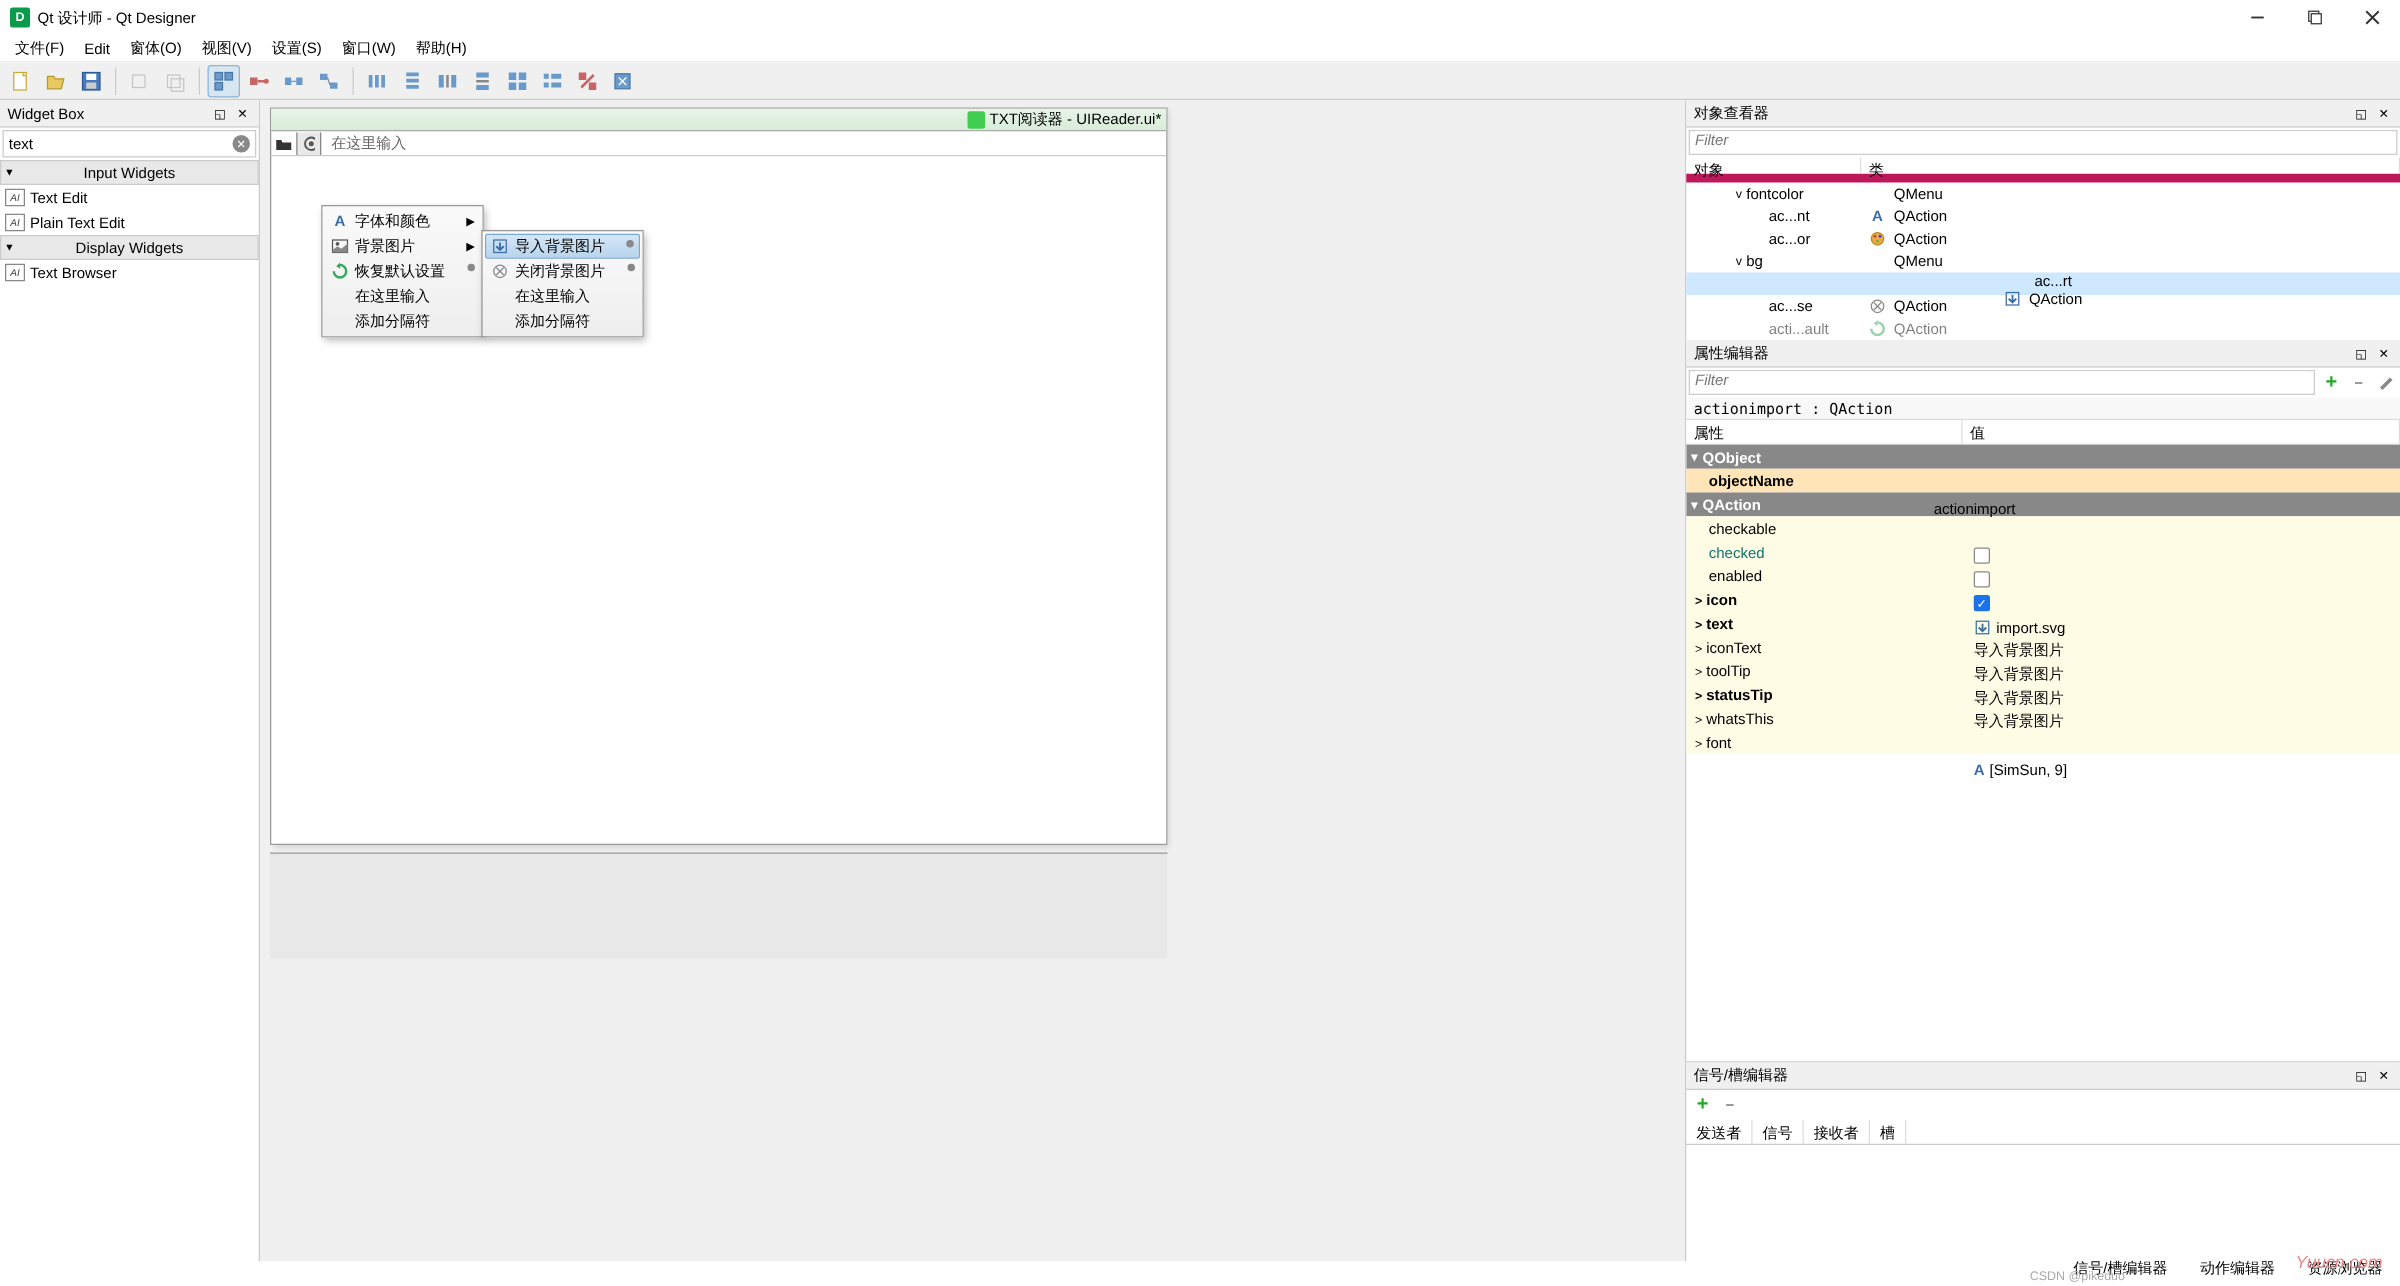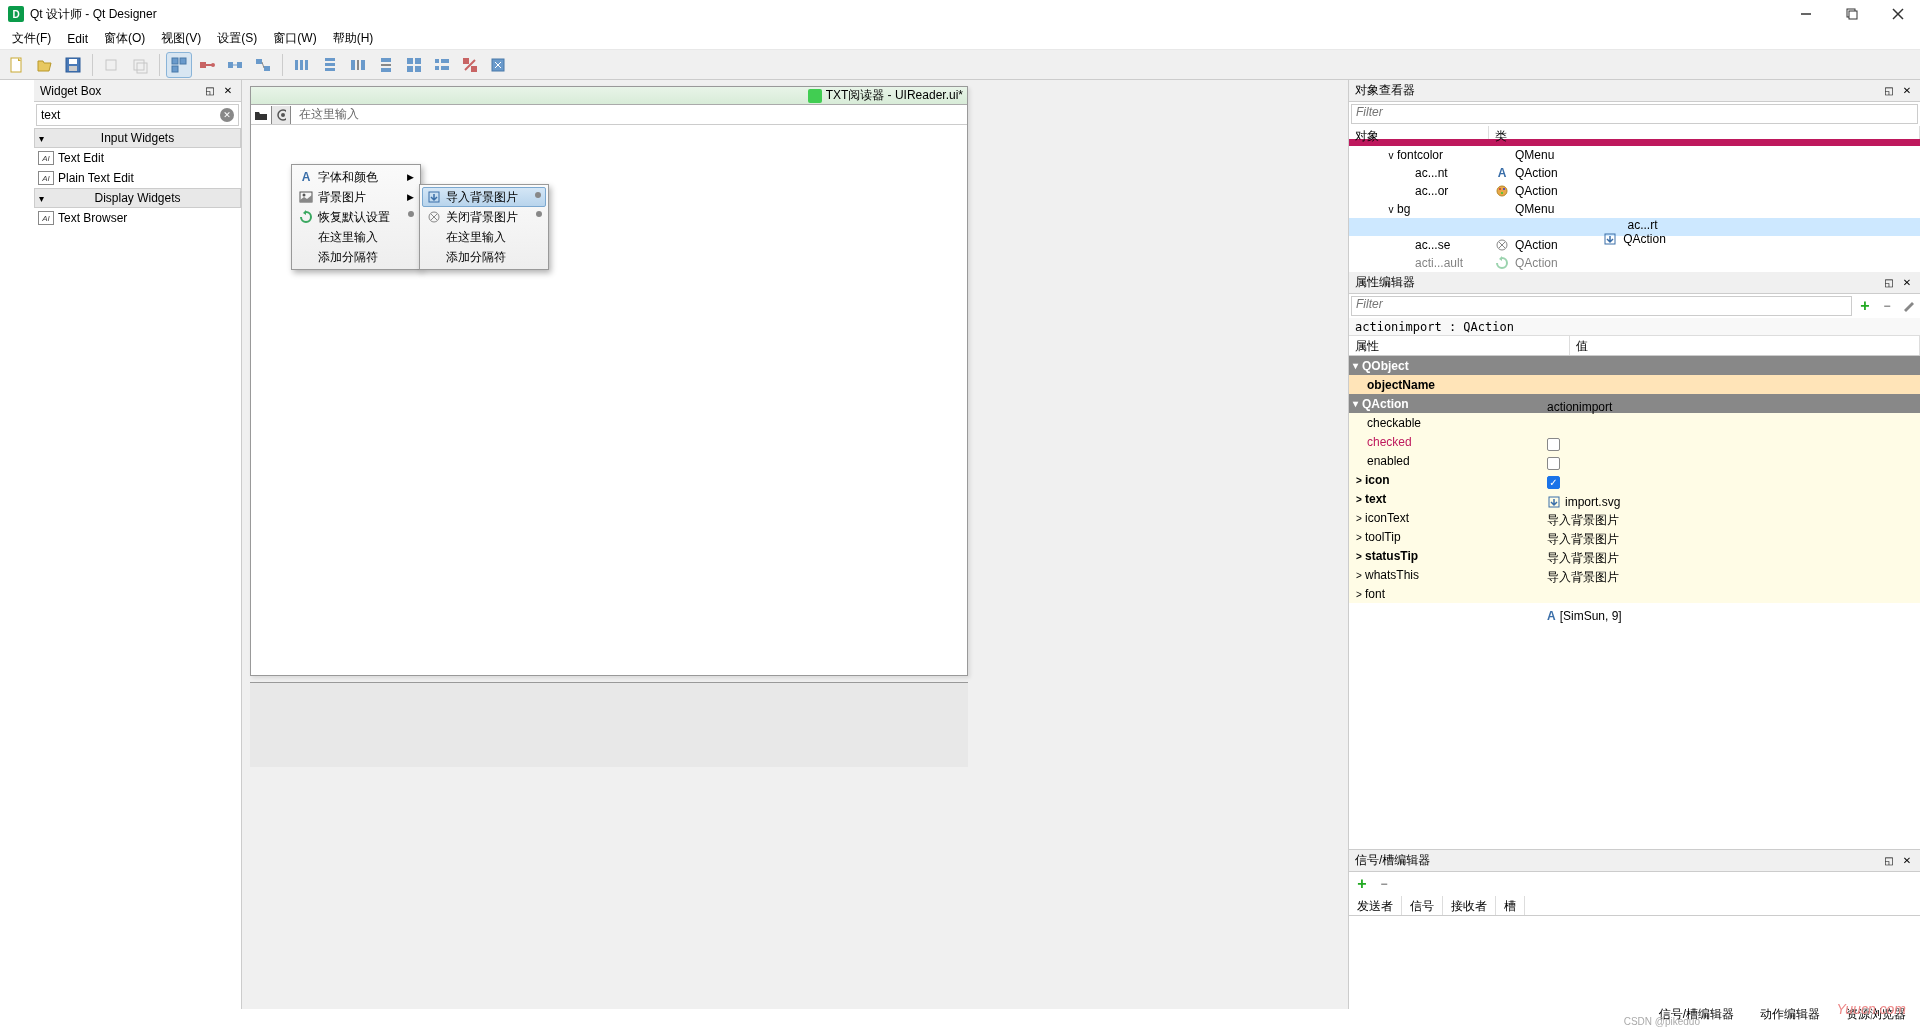--- a/index.html
+++ b/index.html
@@ -12,21 +12,21 @@
 .win-btn { width: 28px; height: 20px; display: flex; align-items: center; justify-content: center; cursor: pointer; }
 
 .menubar { height: 22px; display: flex; align-items: center; padding: 0 4px; background: #fff; border-bottom: 1px solid #e8e8e8; }
 .menubar .mitem { padding: 2px 8px; cursor: pointer; }
 
 .toolbar { height: 30px; display: flex; align-items: center; padding: 2px 4px; gap: 2px; background: #f0f0f0; border-bottom: 1px solid #ccc; }
 .tbtn { width: 26px; height: 26px; display: flex; align-items: center; justify-content: center; cursor: pointer; border: 1px solid transparent; border-radius: 3px; }
 .tbtn.active { background: #d8e6f2; border-color: #8ab4d8; }
 .tsep { width: 1px; height: 22px; background: #ccc; margin: 0 4px; }
 
-.main { display: flex; height: calc(100% - 100px); padding-left: 34px; }
+.main { display: flex; height: calc(100% - 100px); }
 
 .left-panel { width: 208px; border-right: 1px solid #ccc; display: flex; flex-direction: column; }
 .dock-title { height: 22px; background: #f0f0f0; border-bottom: 1px solid #ccc; display: flex; align-items: center; padding: 0 6px; font-weight: normal; }
 .dock-ctrls { margin-left: auto; display: flex; gap: 4px; }
 .dock-ctrl { width: 14px; height: 14px; cursor: pointer; display: flex; align-items: center; justify-content: center; font-size: 10px; }
 .filter-box { height: 22px; border: 1px solid #ccc; margin: 2px; display: flex; align-items: center; padding: 0 4px; }
 .filter-box input { border: none; outline: none; flex: 1; font-size: 12px; }
 .filter-clear { width: 14px; height: 14px; background: #888; border-radius: 50%; color: #fff; display: flex; align-items: center; justify-content: center; font-size: 9px; cursor: pointer; }
 .cat-header { background: #e8e8e8; border: 1px solid #ccc; height: 20px; display: flex; align-items: center; justify-content: center; cursor: pointer; position: relative; }
 .cat-header .chev { position: absolute; left: 4px; font-size: 10px; }
@@ -71,21 +71,21 @@
 .prop-filter-row { display: flex; align-items: center; padding: 2px; gap: 4px; }
 .prop-filter { flex: 1; border: 1px solid #ccc; height: 20px; padding: 0 4px; }
 .prop-filter input { border: none; outline: none; width: 100%; font-style: italic; color: #888; }
 .prop-path { height: 18px; padding: 2px 6px; font-family: monospace; background: #f8f8f8; border-bottom: 1px solid #ddd; }
 .prop-table { flex: 1; overflow: auto; }
 .prop-header { display: flex; height: 20px; background: #fff; border-bottom: 1px solid #ccc; }
 .prop-header div { padding: 2px 6px; border-right: 1px solid #ddd; }
 .prop-group { background: #888; color: #fff; height: 19px; display: flex; align-items: center; padding: 0 4px; font-weight: bold; }
 .prop-group .exp { margin-right: 4px; font-size: 10px; }
 .prop-row { display: flex; height: 19px; align-items: center; }
-.prop-row.pale { background: #fffce6; }
+.prop-row.pale { background: #fffce6; gap: 32px; }
 .prop-row.orange { background: #ffe4b8; }
 .prop-row .pname { width: 192px; padding-left: 18px; }
 .prop-row .pname.bold { font-weight: bold; }
 .prop-row .pname .exp { display: inline-block; width: 12px; margin-left: -14px; font-size: 10px; text-align: center; }
 .prop-row .pval { flex: 1; padding-left: 6px; display: flex; align-items: center; gap: 4px; margin-top: 44px; }
 .chk { width: 13px; height: 13px; border: 1px solid #888; border-radius: 2px; display: inline-flex; align-items: center; justify-content: center; background: #fff; }
 .chk.on { background: #1a73e8; border-color: #1a73e8; color: #fff; font-size: 10px; }
 
 .sig-editor { flex: 0 0 160px; display: flex; flex-direction: column; border-top: 1px solid #ccc; }
 .sig-toolbar { height: 24px; display: flex; align-items: center; padding: 2px 4px; gap: 4px; }
@@ -483,21 +483,21 @@
             <div class="pname bold">objectName</div>
             <div class="pval">actionimport</div>
           </div>
           <div class="prop-group"><span class="exp">▾</span>QAction</div>
           <div class="prop-row pale">
             <div class="pname">checkable</div>
             <div class="pval">
               <span class="chk"></span>
             </div>
           </div>
-          <div class="prop-row pale" style="color: #be185d;">
+          <div class="prop-row pale" style="color: #0f766e;">
             <div class="pname">checked</div>
             <div class="pval">
               <span class="chk"></span>
             </div>
           </div>
           <div class="prop-row pale">
             <div class="pname">enabled</div>
             <div class="pval">
               <span class="chk on">✓</span>
             </div>

